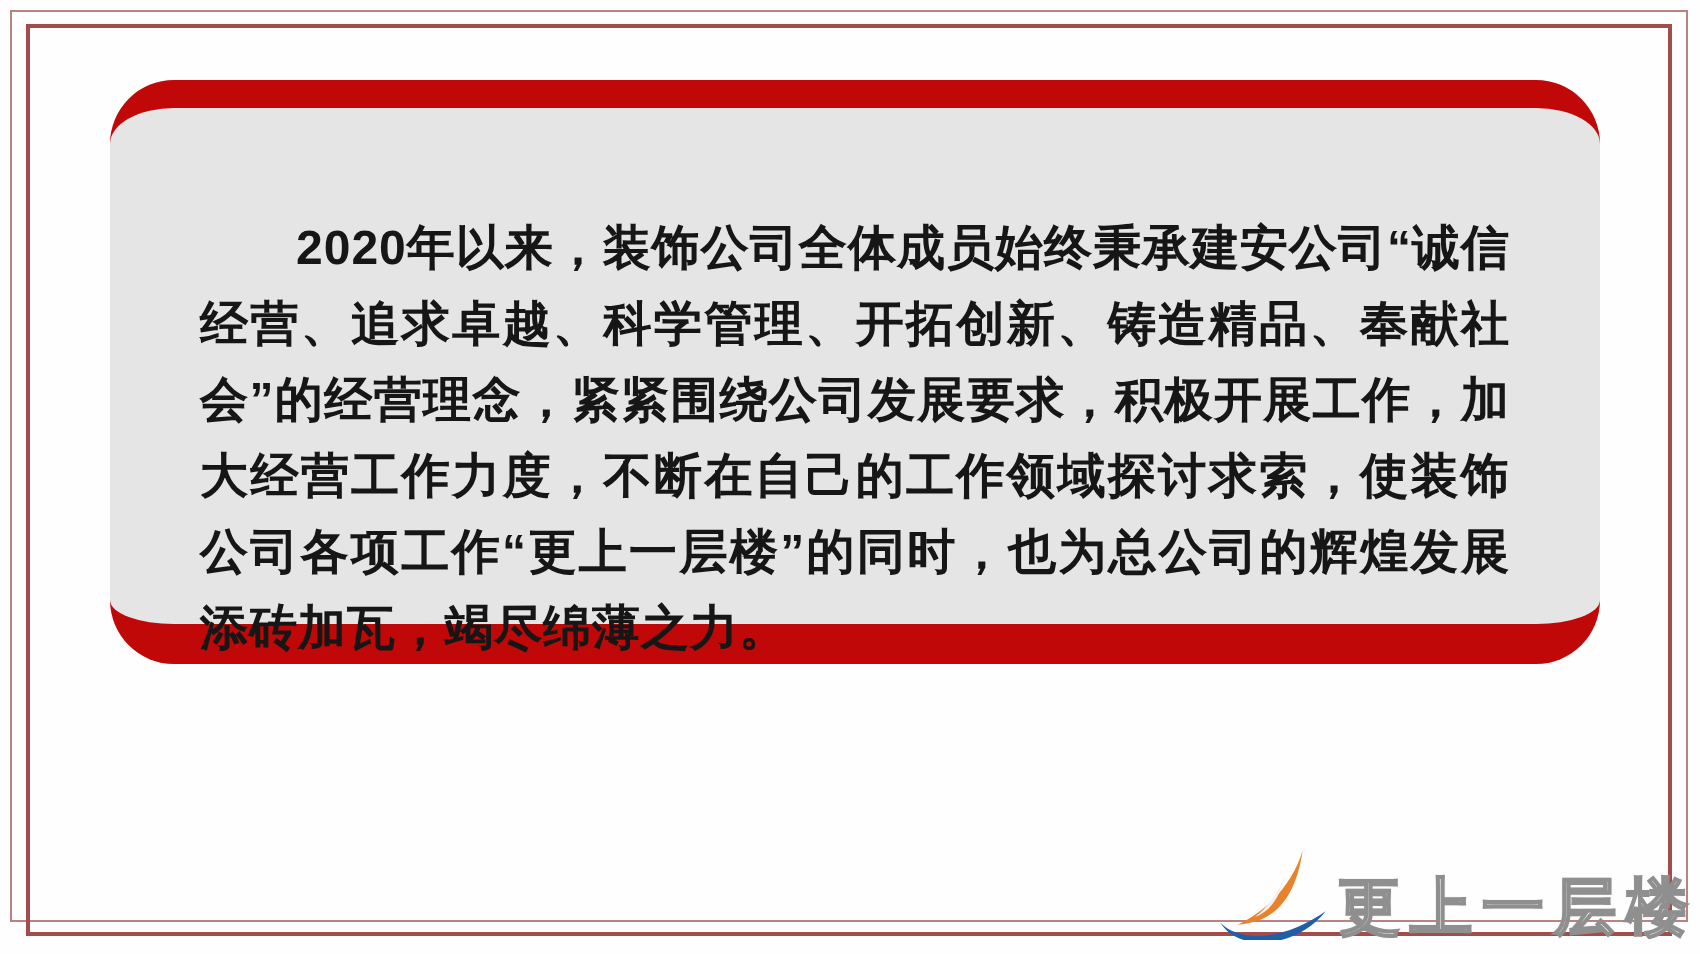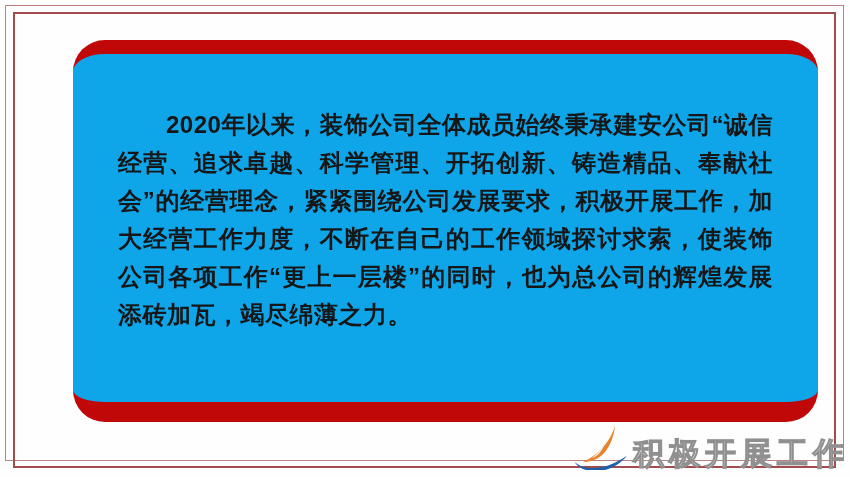--- a/index.html
+++ b/index.html
@@ -12,22 +12,22 @@
   .frame-outer{
     position:absolute;left:5px;top:5px;right:6px;bottom:16px;
     border:1px solid #bc8181;pointer-events:none;
   }
   .frame-inner{
     position:absolute;left:13px;top:12px;right:14px;bottom:9px;
     border:2px solid #a34c4c;pointer-events:none;
   }
   
   .panel{
-    position:absolute;left:73px;top:40px;width:745px;height:382px;
-    background:#0ea5e9;
+    position:absolute;left:55px;top:40px;width:745px;height:292px;
+    background:#e5e5e5;
     border-top:14px solid #c00808;
     border-bottom:20px solid #c00808;
     border-radius:32px;
     box-sizing:border-box;
     z-index:2;
   }
   .panel-body{
     padding:52px 45px 0 45px;
   }
   .body-text{
@@ -77,17 +77,17 @@
     </div>
   </div>
 
   <div class="logo">
     <svg class="logo-icon" viewBox="0 0 60 48" xmlns="http://www.w3.org/2000/svg" aria-hidden="true">
       <path d="M45,1 C41,15 30,31 11,40 C28,39 41,29 45,1 Z" fill="#e8832c"></path>
       <path d="M36,14 C33,22 27,31 20,36 C28,33 33,26 36,14 Z" fill="#f1f1f1"></path>
       <path d="M2,39 C12,49 34,49 57,33 C42,52 12,55 2,39 Z" fill="#1f5fa8"></path>
     </svg>
     <div class="logo-text">
-      <span class="logo-cn">积极开展工作</span>
+      <span class="logo-cn">更上一层楼</span>
     </div>
   </div>
 
 </div>
 
 </body></html>

